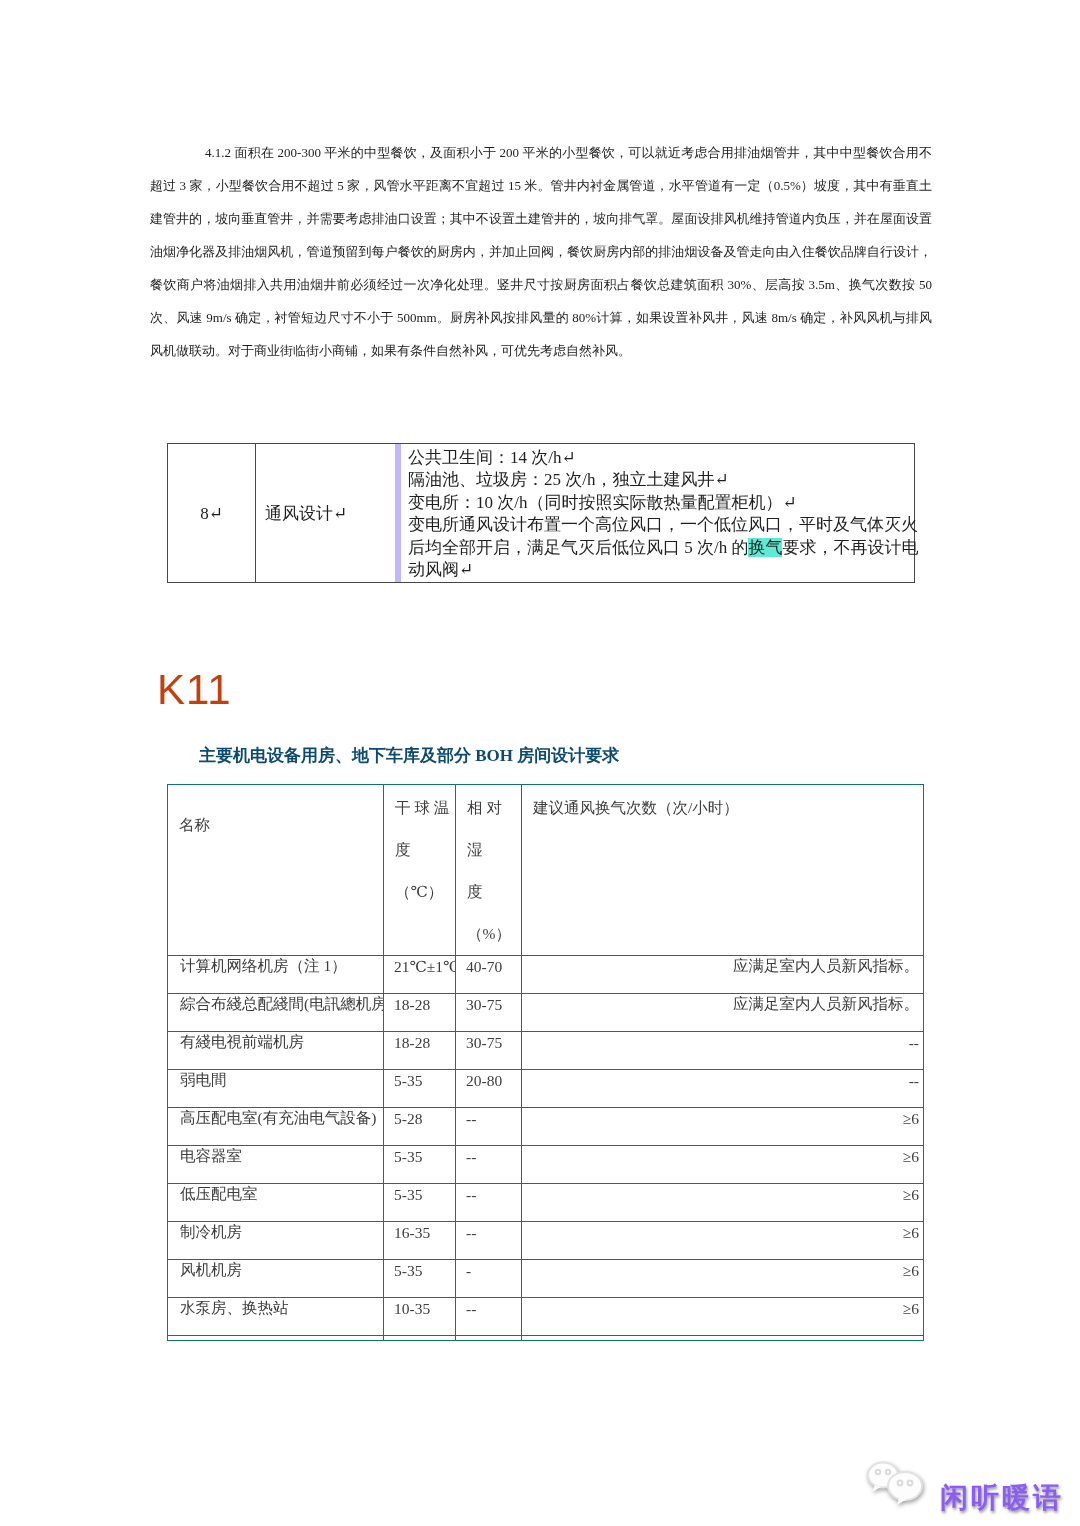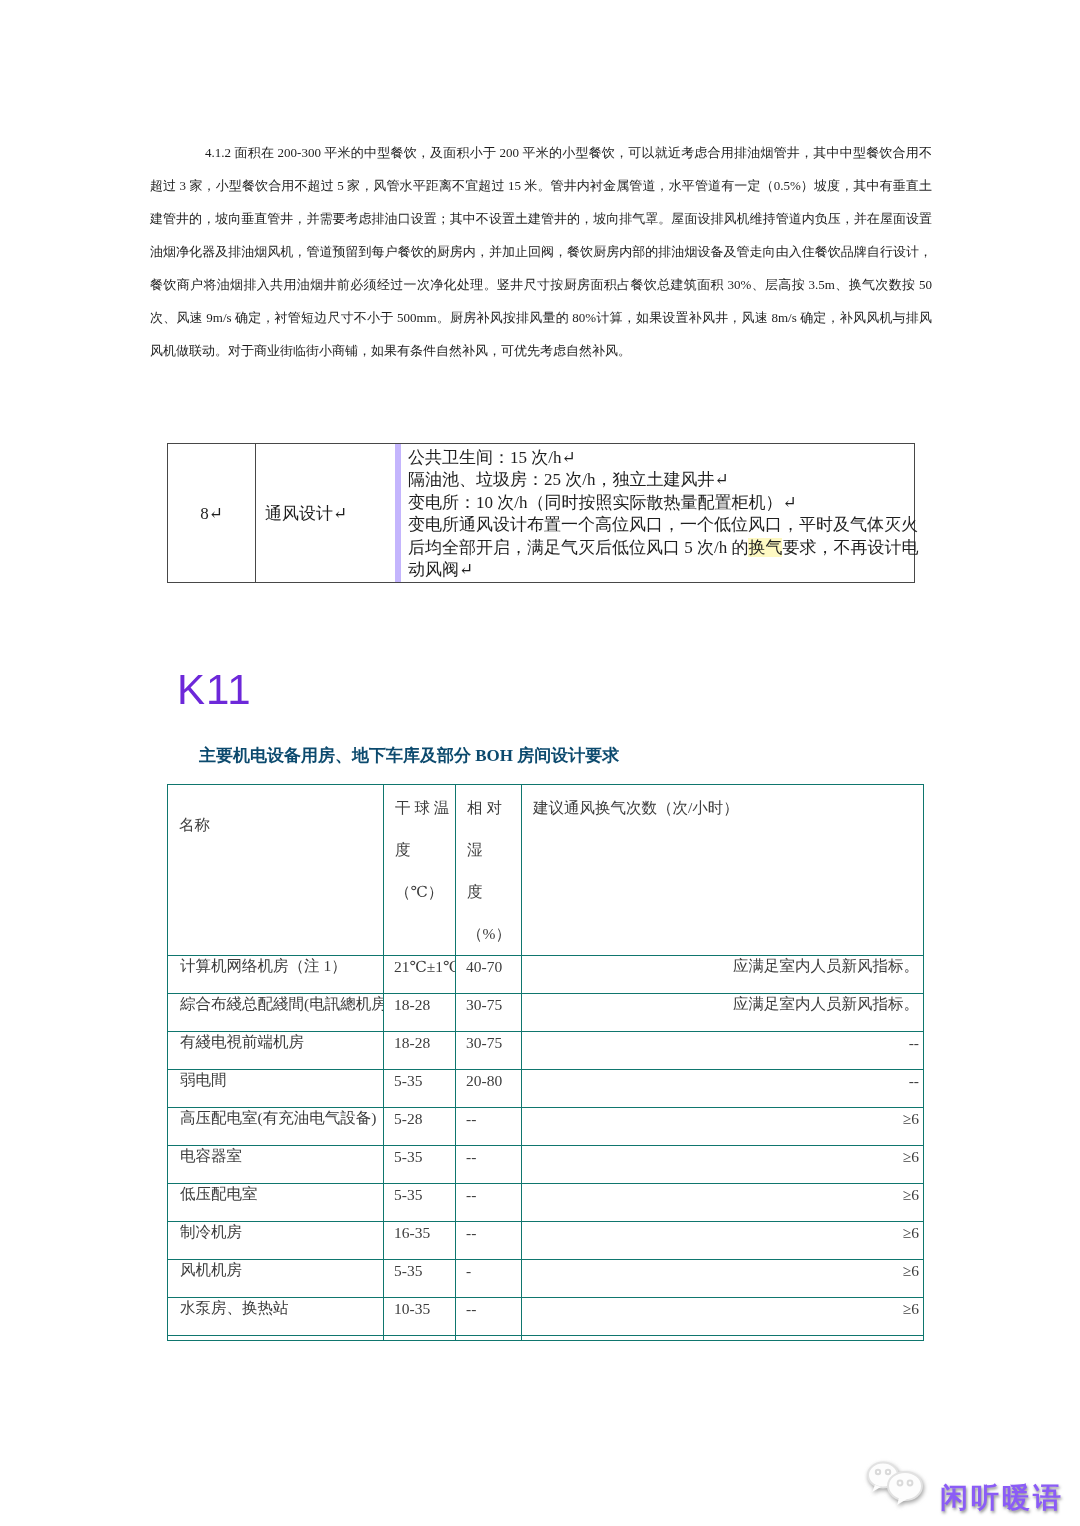--- a/index.html
+++ b/index.html
@@ -47,31 +47,30 @@
     padding-left:9px;
     box-sizing:border-box;
   }
   .t1-content{
     flex:1;
     padding:3px 6px 0 7px;
     line-height:22.4px;
     box-sizing:border-box;
   }
   .t1-line{white-space:nowrap;}
-  .hl{background:#fef9c3;margin-top:12px;}
+  .hl{background:#5eead4;margin-top:12px;}
 
   
   .k11{
     position:absolute;
     left:157px;top:666px;
     font-family:"Liberation Sans","DejaVu Sans",sans-serif;
     font-size:42px;font-weight:500;
-    color:#6d28d9;
+    color:#c2410c;
     letter-spacing:1px;
-    margin-left:20px;
   }
 
   
   .t2-title{
     position:absolute;
     left:199px;top:744px;
     font-size:17px;font-weight:700;
     color:#0c4a6e;
   }
   table.t2{
@@ -130,21 +129,21 @@
 <body>
 
 <div class="page">
 
   <div class="para">4.1.2 面积在 200-300 平米的中型餐饮，及面积小于 200 平米的小型餐饮，可以就近考虑合用排油烟管井，其中中型餐饮合用不超过 3 家，小型餐饮合用不超过 5 家，风管水平距离不宜超过 15 米。管井内衬金属管道，水平管道有一定（0.5%）坡度，其中有垂直土建管井的，坡向垂直管井，并需要考虑排油口设置；其中不设置土建管井的，坡向排气罩。屋面设排风机维持管道内负压，并在屋面设置油烟净化器及排油烟风机，管道预留到每户餐饮的厨房内，并加止回阀，餐饮厨房内部的排油烟设备及管走向由入住餐饮品牌自行设计，餐饮商户将油烟排入共用油烟井前必须经过一次净化处理。竖井尺寸按厨房面积占餐饮总建筑面积 30%、层高按 3.5m、换气次数按 50 次、风速 9m/s 确定，衬管短边尺寸不小于 500mm。厨房补风按排风量的 80%计算，如果设置补风井，风速 8m/s 确定，补风风机与排风风机做联动。对于商业街临街小商铺，如果有条件自然补风，可优先考虑自然补风。</div>
 
   <div class="table1">
     <div class="t1-num">8↵</div>
     <div class="t1-cat">通风设计↵</div>
     <div class="t1-content">
-      <div class="t1-line">公共卫生间：15 次/h↵</div>
+      <div class="t1-line">公共卫生间：14 次/h↵</div>
       <div class="t1-line">隔油池、垃圾房：25 次/h，独立土建风井↵</div>
       <div class="t1-line">变电所：10 次/h（同时按照实际散热量配置柜机）↵</div>
       <div class="t1-line">变电所通风设计布置一个高位风口，一个低位风口，平时及气体灭火</div>
       <div class="t1-line"><span>后均全部开启，满足气灭后低位风口 5 次/h 的</span><span class="hl">换气</span><span>要求，不再设计电</span></div>
       <div class="t1-line">动风阀↵</div>
     </div>
   </div>
 
   <div class="k11">K11</div>
 

